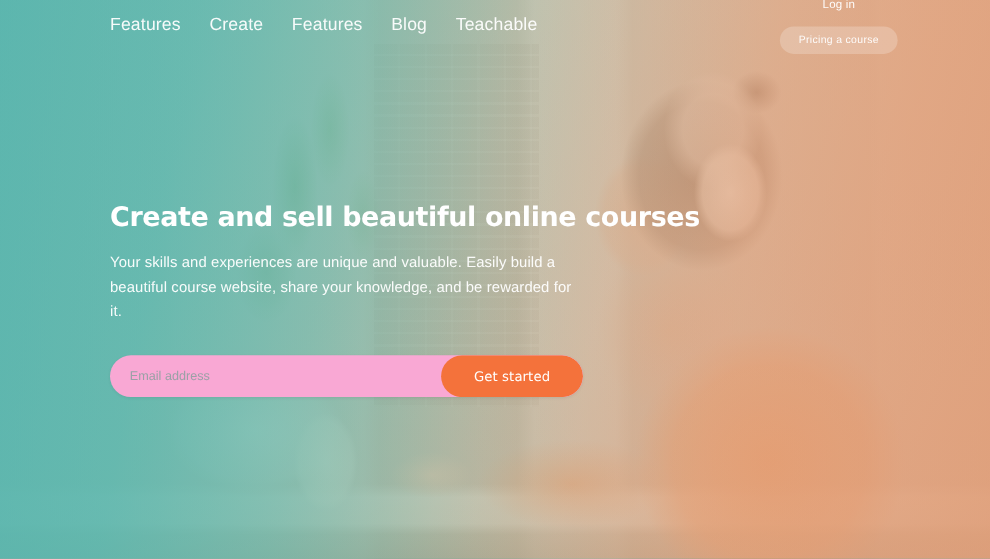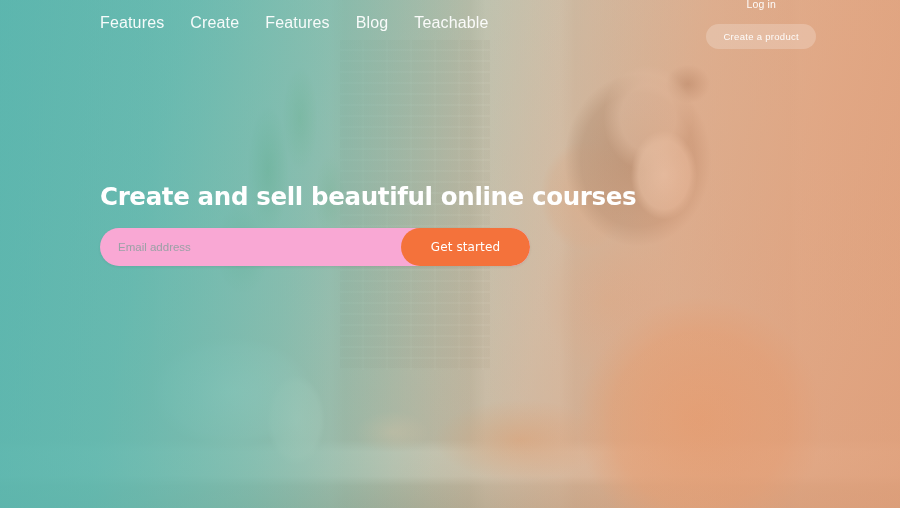--- a/index.html
+++ b/index.html
@@ -291,26 +291,27 @@
     <div class="nav">
       <span class="nav-link">Features</span>
       <span class="nav-link">Create</span>
       <span class="nav-link">Features</span>
       <span class="nav-link">Blog</span>
       <span class="nav-link">Teachable</span>
     </div>
 
     <div class="header-right">
       <span class="login-link">Log in</span>
-      <button class="cta-outline">Create a product</button>
+      <button class="cta-outline">Pricing a course</button>
     </div>
   </div>
 
   <div class="content">
     <h1 class="headline">Create and sell beautiful online courses</h1>
+    <p class="subhead">Your skills and experiences are unique and valuable. Easily build a beautiful course website, share your knowledge, and be rewarded for it.</p>
 
     <div class="signup">
       <input class="email-input" type="text" placeholder="Email address" style="">
       <button class="get-started">Get started</button>
     </div>
 
   </div>
 
 </div>
 

